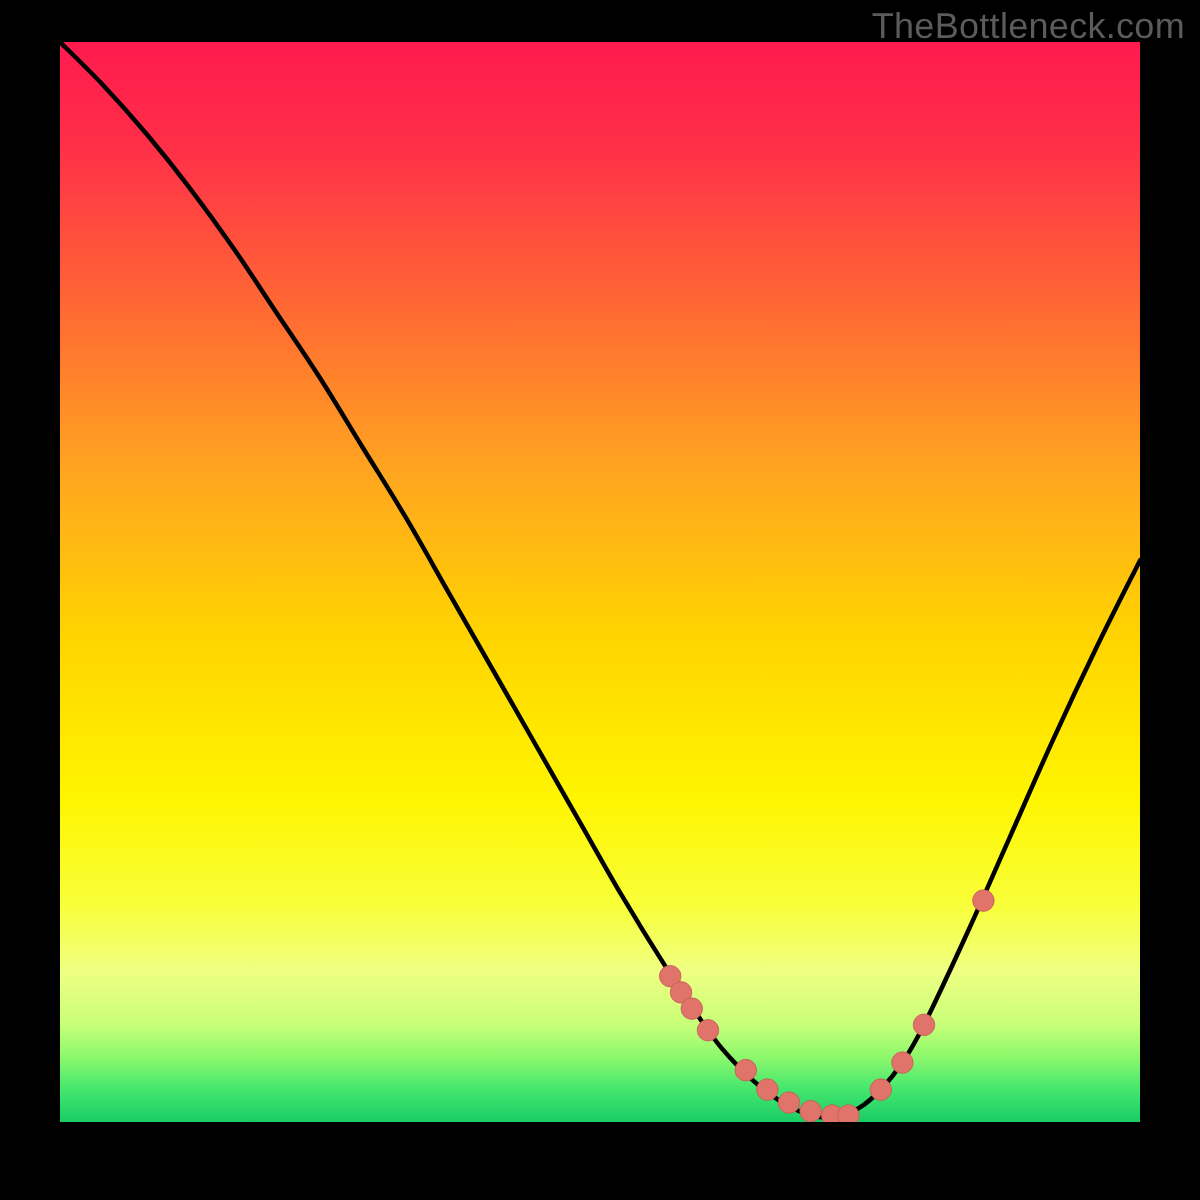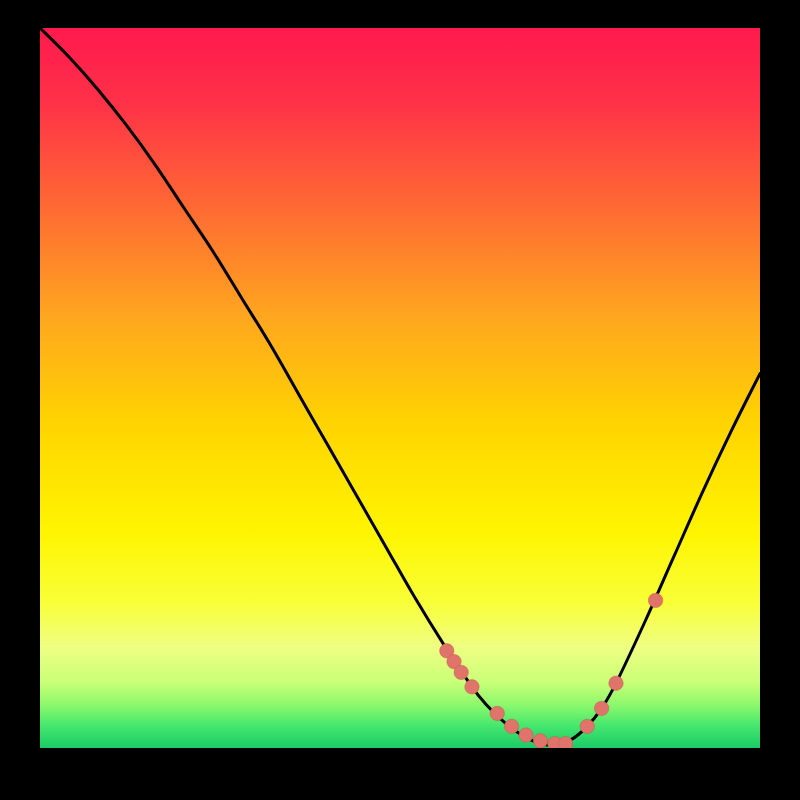--- a/index.html
+++ b/index.html
@@ -38,20 +38,21 @@
   .plot svg {
     display: block;
     width: 720px;
     height: 720px;
   }
 </style>
 </head>
 <body>
 
 <div class="frame">
+  <div class="watermark">TheBottleneck.com</div>
 
   <div class="plot">
     <svg id="chart-svg" viewBox="0 0 720 720" preserveAspectRatio="none">
       <defs>
         <linearGradient id="bg-grad" x1="0" y1="0" x2="0" y2="1">
             <stop offset="0%" stop-color="#ff1a4e"></stop>
             <stop offset="10%" stop-color="#ff3048"></stop>
             <stop offset="25%" stop-color="#ff6a33"></stop>
             <stop offset="40%" stop-color="#ffa61f"></stop>
             <stop offset="55.00000000000001%" stop-color="#ffd400"></stop>

